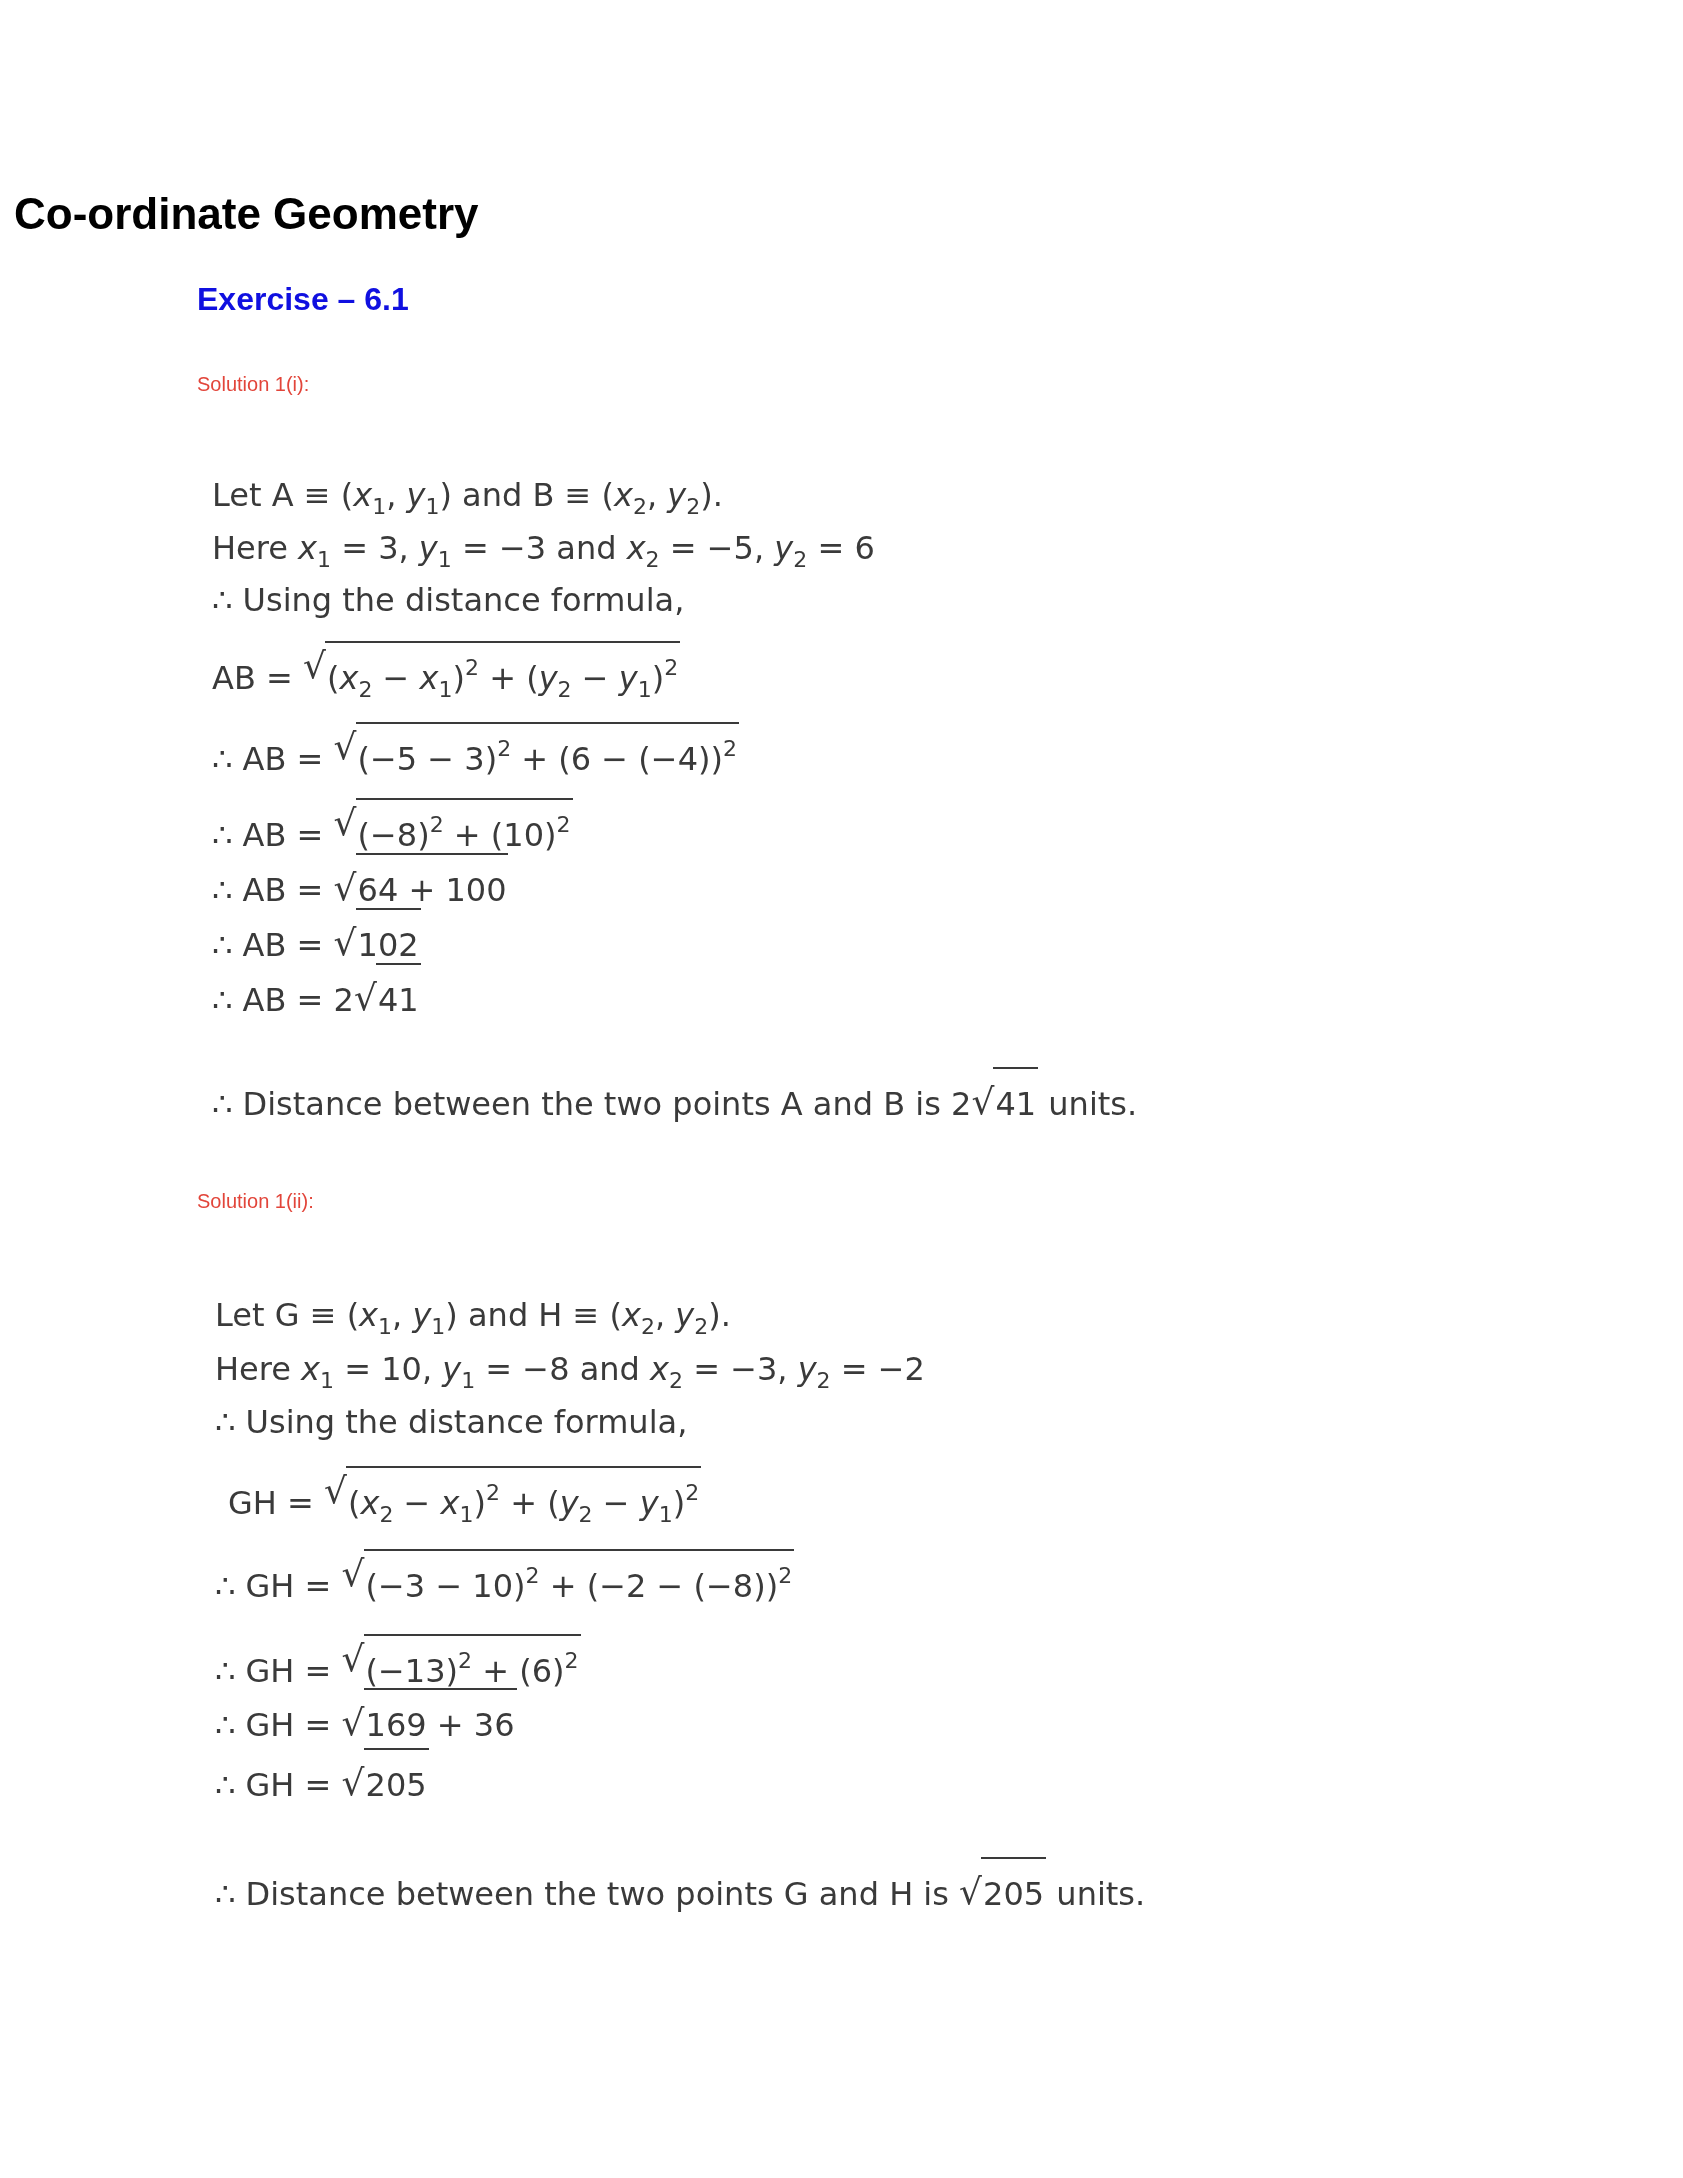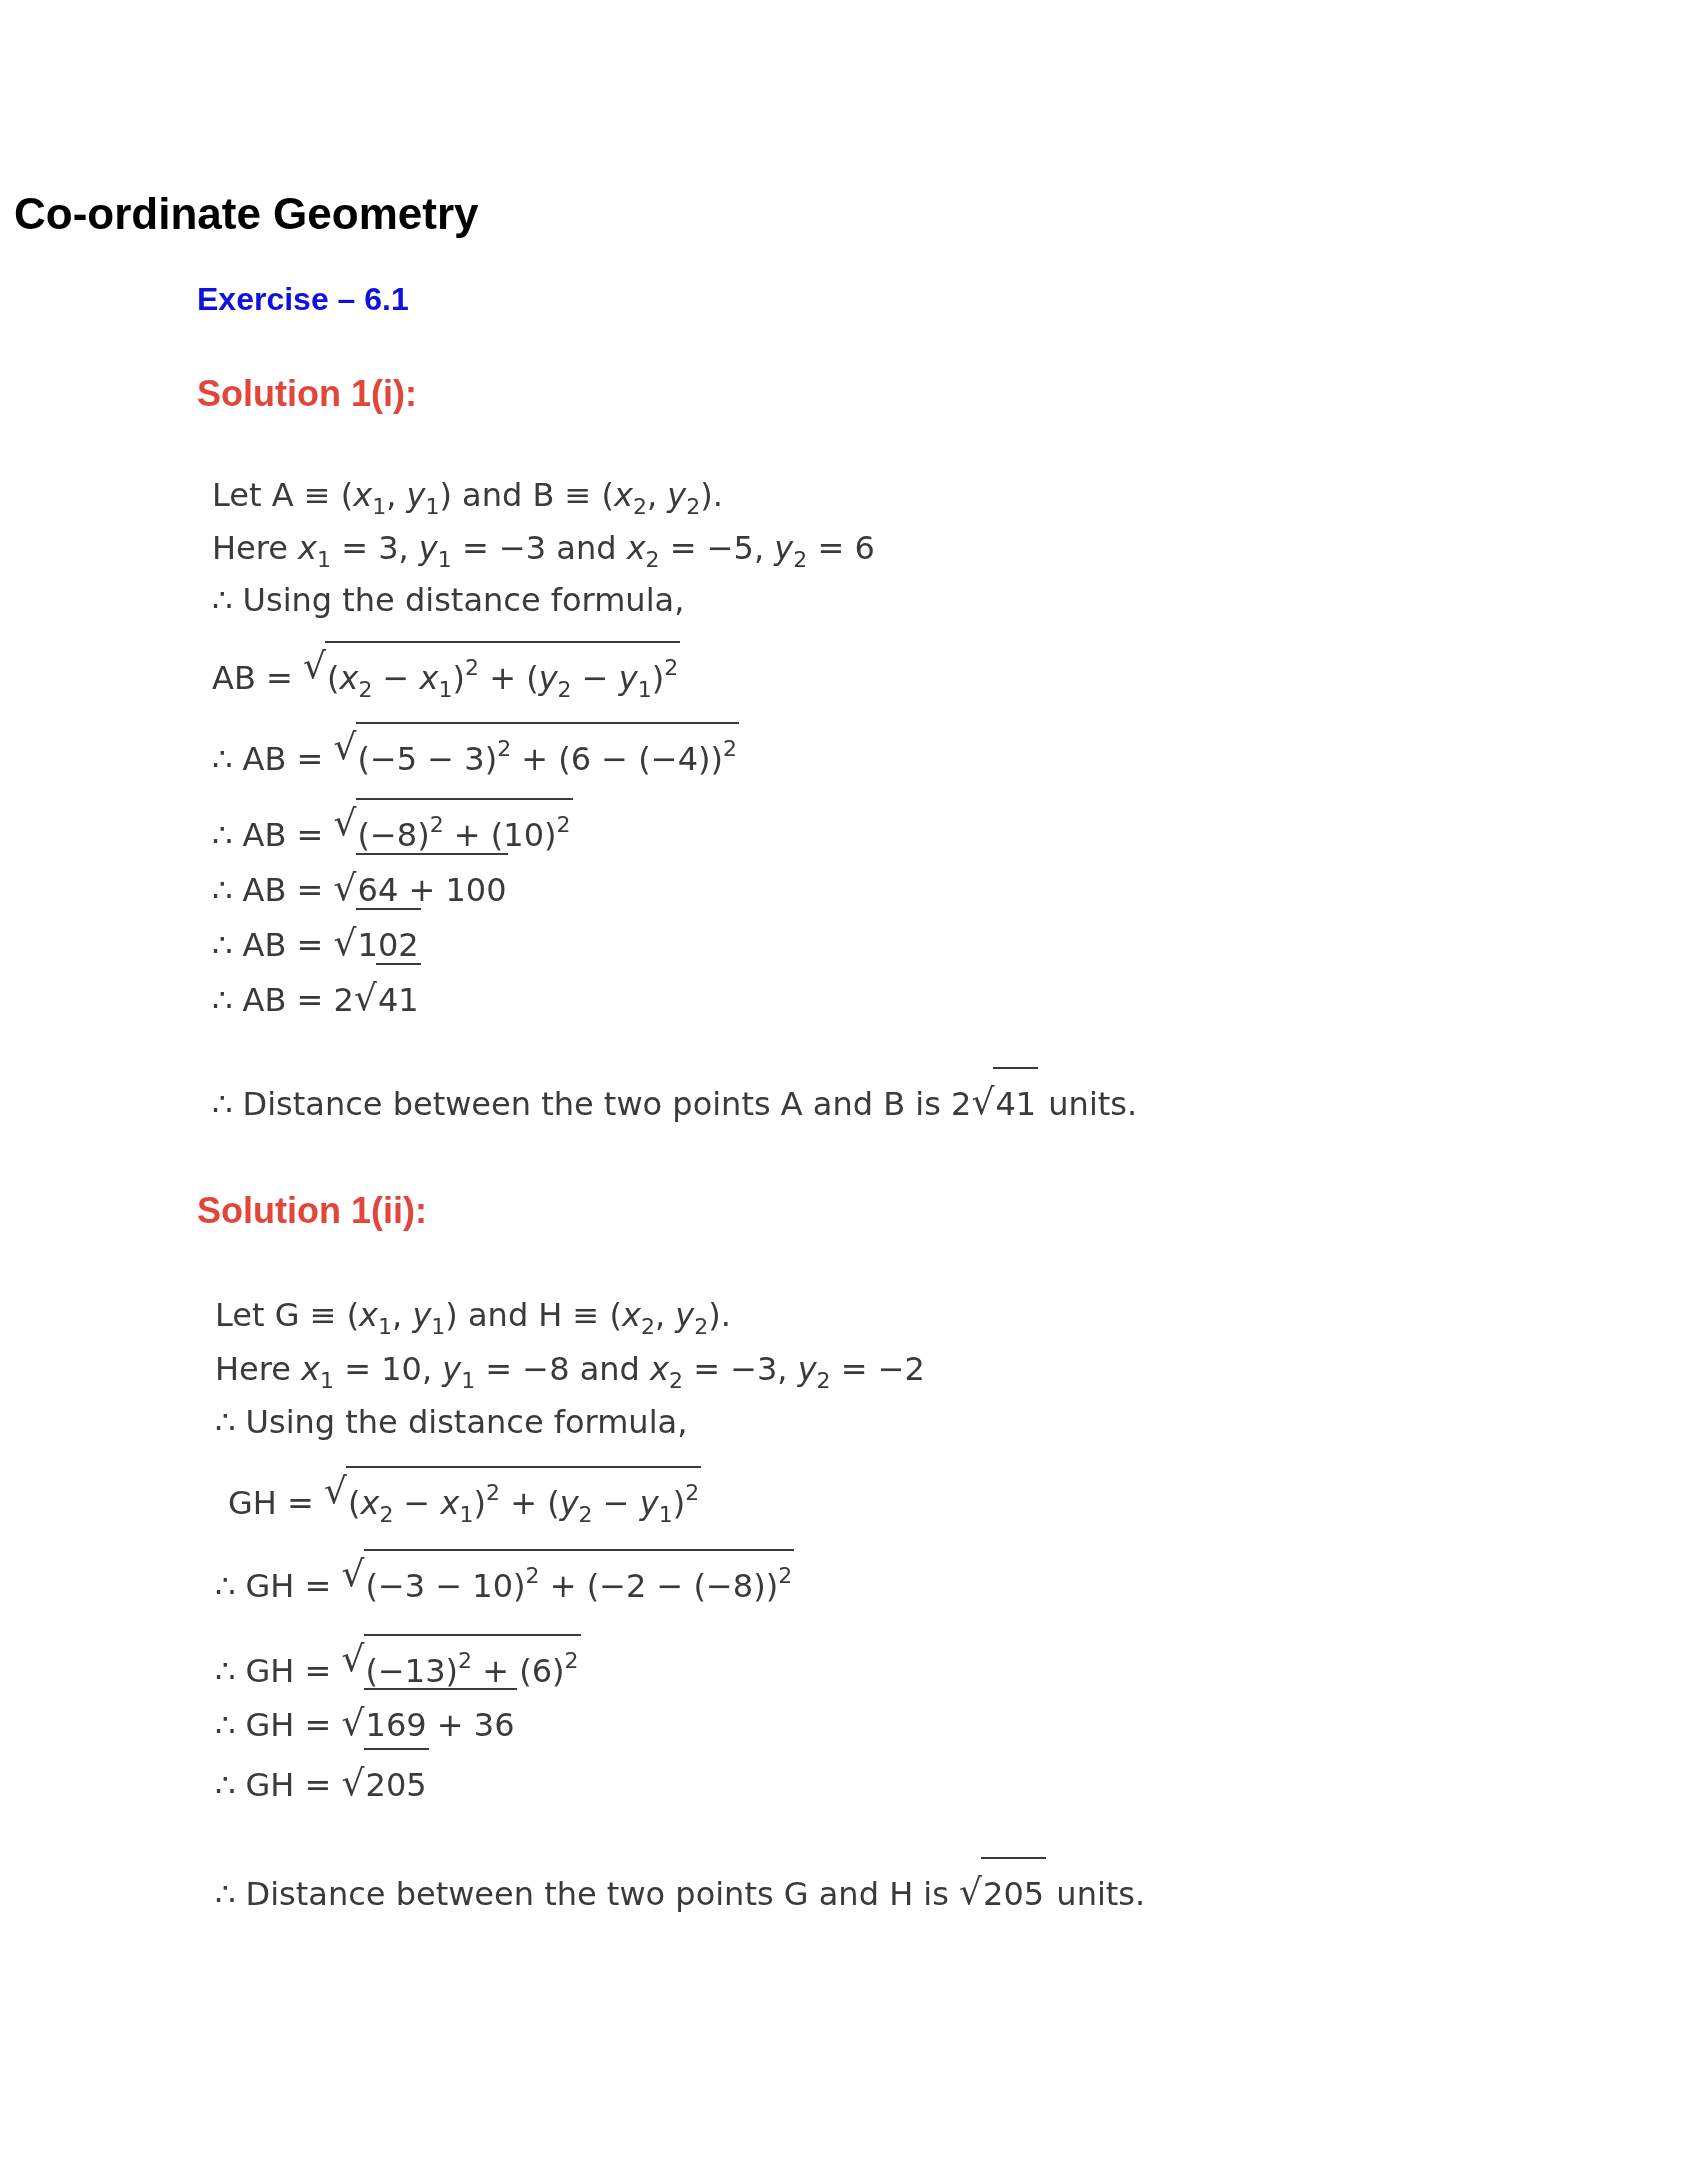--- a/index.html
+++ b/index.html
@@ -1,20 +1,20 @@
 <!DOCTYPE html>
 <html><head>
 <meta charset="utf-8">
 <style>
   html,body{margin:0;padding:0;background:#fff;}
   body{width:1683px;height:2178px;position:relative;overflow:hidden;font-family:"DejaVu Sans",sans-serif;color:#333;}
   .abs{position:absolute;white-space:nowrap;}
   .title{left:0;width:1663px;text-align:left;top:189px;font-family:"Liberation Sans",sans-serif;font-weight:bold;font-size:44px;color:#000;margin-left:14px;}
   .exercise{left:197px;top:281px;font-family:"Liberation Sans",sans-serif;font-weight:bold;font-size:32px;color:#1010e0;}
-  .solution{left:197px;font-family:"Liberation Sans",sans-serif;font-weight:bold;font-size:36px;color:#e2453a;}
+  .solution{left:197px;font-family:"Liberation Sans",sans-serif;font-weight:normal;font-size:20px;color:#e2453a;}
   .math{left:212px;font-size:32px;color:#3a3a3a;line-height:40px;font-family:"DejaVu Sans",sans-serif;}
   .math i{font-style:italic;}
   .math sub{font-size:22px;vertical-align:-8px;}
   .math sup{font-size:22px;vertical-align:14px;}
   .rad{display:inline-block;position:relative;padding-left:22px;}
   .rad::before{content:"√";position:absolute;left:0;top:-2px;font-size:36px;}
   .rad>span{border-top:2px solid #3a3a3a;padding:16px 2px;}
 </style>
 </head>
 <body>

